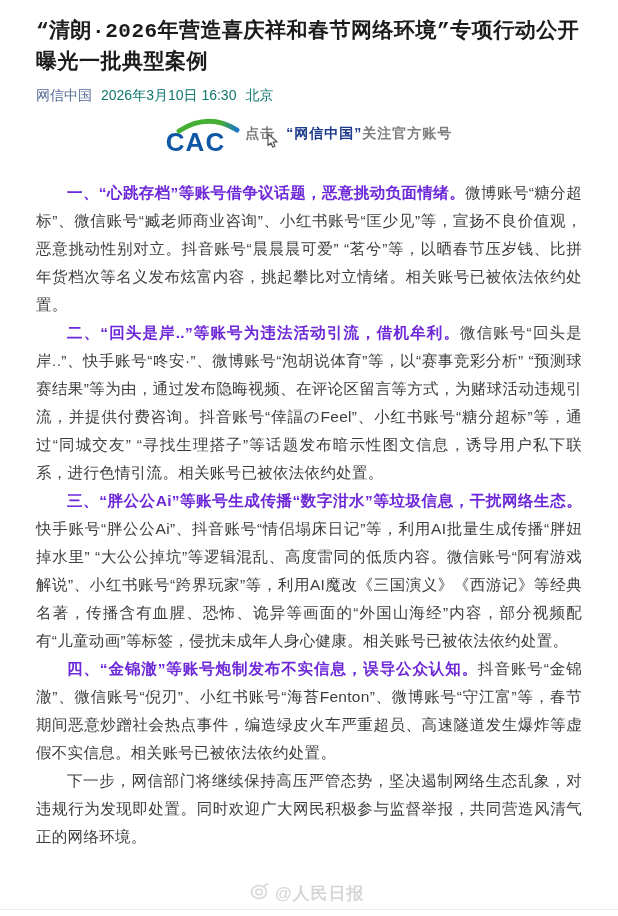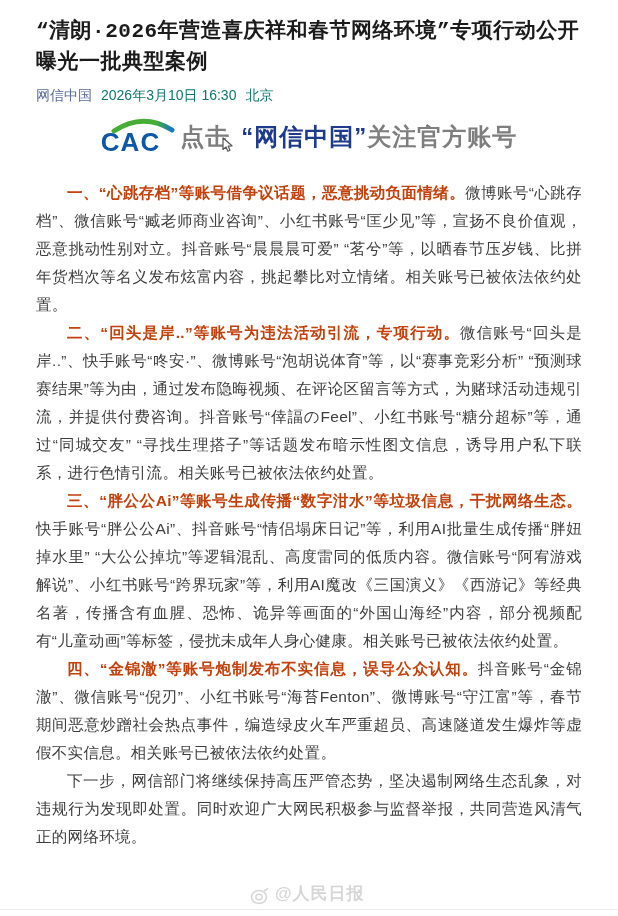--- a/index.html
+++ b/index.html
@@ -30,37 +30,37 @@
     margin-top: 5px; height: 54px;
     display: flex; align-items: center; justify-content: center; gap: 20px;
     cursor: pointer;
   }
   .cac-logo { position: relative; padding-top: 10px; }
   .cac-logo .letters {
     font-size: 26px; font-weight: 800; color: #0d57a6;
     letter-spacing: 1px; font-family: "Liberation Sans", sans-serif;
   }
   .cac-logo svg.arc { position: absolute; top: 1px; left: 9px; }
-  .banner-text { display: flex; align-items: flex-end; font-size: 24px; font-weight: 700; letter-spacing: 1px; }
+  .banner-text { display: flex; align-items: flex-start; font-size: 14px; font-weight: 700; letter-spacing: 1px; }
   .banner-text .gray { color: #7e7e7e; }
   .banner-text .blue { color: #1e3a8c; }
   .cursor-icon { margin: 8px 6px 0 -9px; position: relative; z-index: 2; }
 
   .article {
     margin-top: 15px;
     font-size: 15.5px; line-height: 28px;
     color: #3d3d3d; text-align: justify;
     letter-spacing: 0.3px;
   }
   .article p { text-indent: 2em; margin: 0; }
-  .article .lead { color: #c2410c; font-weight: 700; }
+  .article .lead { color: #6d28d9; font-weight: 700; }
 
   .watermark {
     position: absolute; left: 250px; top: 882px;
-    display: flex; align-items: flex-end; gap: 5px;
+    display: flex; align-items: flex-start; gap: 5px;
     color: #c9c9c9; opacity: 0.75;
     font-size: 17px; font-weight: 700; letter-spacing: 1px;
     pointer-events: none;
   }
   .bottom-divider {
     position: absolute; left: 0; top: 909px; width: 618px;
     border-top: 1px solid #ebebeb;
   }
 </style>
 </head>
@@ -94,22 +94,22 @@
       <span class="gray">点击</span>
       <svg class="cursor-icon" width="14" height="16" viewBox="0 0 14 16">
         <path d="M2 1 L2 12.5 L5 10 L6.8 14.2 L9 13.2 L7.2 9.2 L11 8.8 Z" fill="#ffffff" stroke="#555555" stroke-width="1.2" stroke-linejoin="round"></path>
       </svg>
       <span class="blue">“网信中国”</span>
       <span class="gray">关注官方账号</span>
     </div>
   </div>
 
   <div class="article">
-    <p><span class="lead">一、“心跳存档”等账号借争议话题，恶意挑动负面情绪。</span><span>微博账号“心跳存档”、微信账号“臧老师商业咨询”、小红书账号“匡少见”等，宣扬不良价值观，恶意挑动性别对立。抖音账号“晨晨晨可爱” “茗兮”等，以晒春节压岁钱、比拼年货档次等名义发布炫富内容，挑起攀比对立情绪。相关账号已被依法依约处置。</span></p>
-    <p><span class="lead">二、“回头是岸..”等账号为违法活动引流，专项行动。</span><span>微信账号“回头是岸..”、快手账号“咚安·”、微博账号“泡胡说体育”等，以“赛事竞彩分析” “预测球赛结果”等为由，通过发布隐晦视频、在评论区留言等方式，为赌球活动违规引流，并提供付费咨询。抖音账号“倖諨のFeel”、小红书账号“糖分超标”等，通过“同城交友” “寻找生理搭子”等话题发布暗示性图文信息，诱导用户私下联系，进行色情引流。相关账号已被依法依约处置。</span></p>
+    <p><span class="lead">一、“心跳存档”等账号借争议话题，恶意挑动负面情绪。</span><span>微博账号“糖分超标”、微信账号“臧老师商业咨询”、小红书账号“匡少见”等，宣扬不良价值观，恶意挑动性别对立。抖音账号“晨晨晨可爱” “茗兮”等，以晒春节压岁钱、比拼年货档次等名义发布炫富内容，挑起攀比对立情绪。相关账号已被依法依约处置。</span></p>
+    <p><span class="lead">二、“回头是岸..”等账号为违法活动引流，借机牟利。</span><span>微信账号“回头是岸..”、快手账号“咚安·”、微博账号“泡胡说体育”等，以“赛事竞彩分析” “预测球赛结果”等为由，通过发布隐晦视频、在评论区留言等方式，为赌球活动违规引流，并提供付费咨询。抖音账号“倖諨のFeel”、小红书账号“糖分超标”等，通过“同城交友” “寻找生理搭子”等话题发布暗示性图文信息，诱导用户私下联系，进行色情引流。相关账号已被依法依约处置。</span></p>
     <p><span class="lead">三、“胖公公Ai”等账号生成传播“数字泔水”等垃圾信息，干扰网络生态。</span><span>快手账号“胖公公Ai”、抖音账号“情侣塌床日记”等，利用AI批量生成传播“胖妞掉水里” “大公公掉坑”等逻辑混乱、高度雷同的低质内容。微信账号“阿宥游戏解说”、小红书账号“跨界玩家”等，利用AI魔改《三国演义》《西游记》等经典名著，传播含有血腥、恐怖、诡异等画面的“外国山海经”内容，部分视频配有“儿童动画”等标签，侵扰未成年人身心健康。相关账号已被依法依约处置。</span></p>
     <p><span class="lead">四、“金锦澈”等账号炮制发布不实信息，误导公众认知。</span><span>抖音账号“金锦澈”、微信账号“倪刃”、小红书账号“海苔Fenton”、微博账号“守江富”等，春节期间恶意炒蹭社会热点事件，编造绿皮火车严重超员、高速隧道发生爆炸等虚假不实信息。相关账号已被依法依约处置。</span></p>
     <p><span class="lead"></span><span>下一步，网信部门将继续保持高压严管态势，坚决遏制网络生态乱象，对违规行为发现即处置。同时欢迎广大网民积极参与监督举报，共同营造风清气正的网络环境。</span></p>
   </div>
 
 </div>
 
 <div class="watermark">
   <svg width="20" height="18" viewBox="0 0 20 18">
     <ellipse cx="9" cy="10" rx="7.5" ry="6.5" fill="none" stroke="#c9c9c9" stroke-width="1.6"></ellipse>

